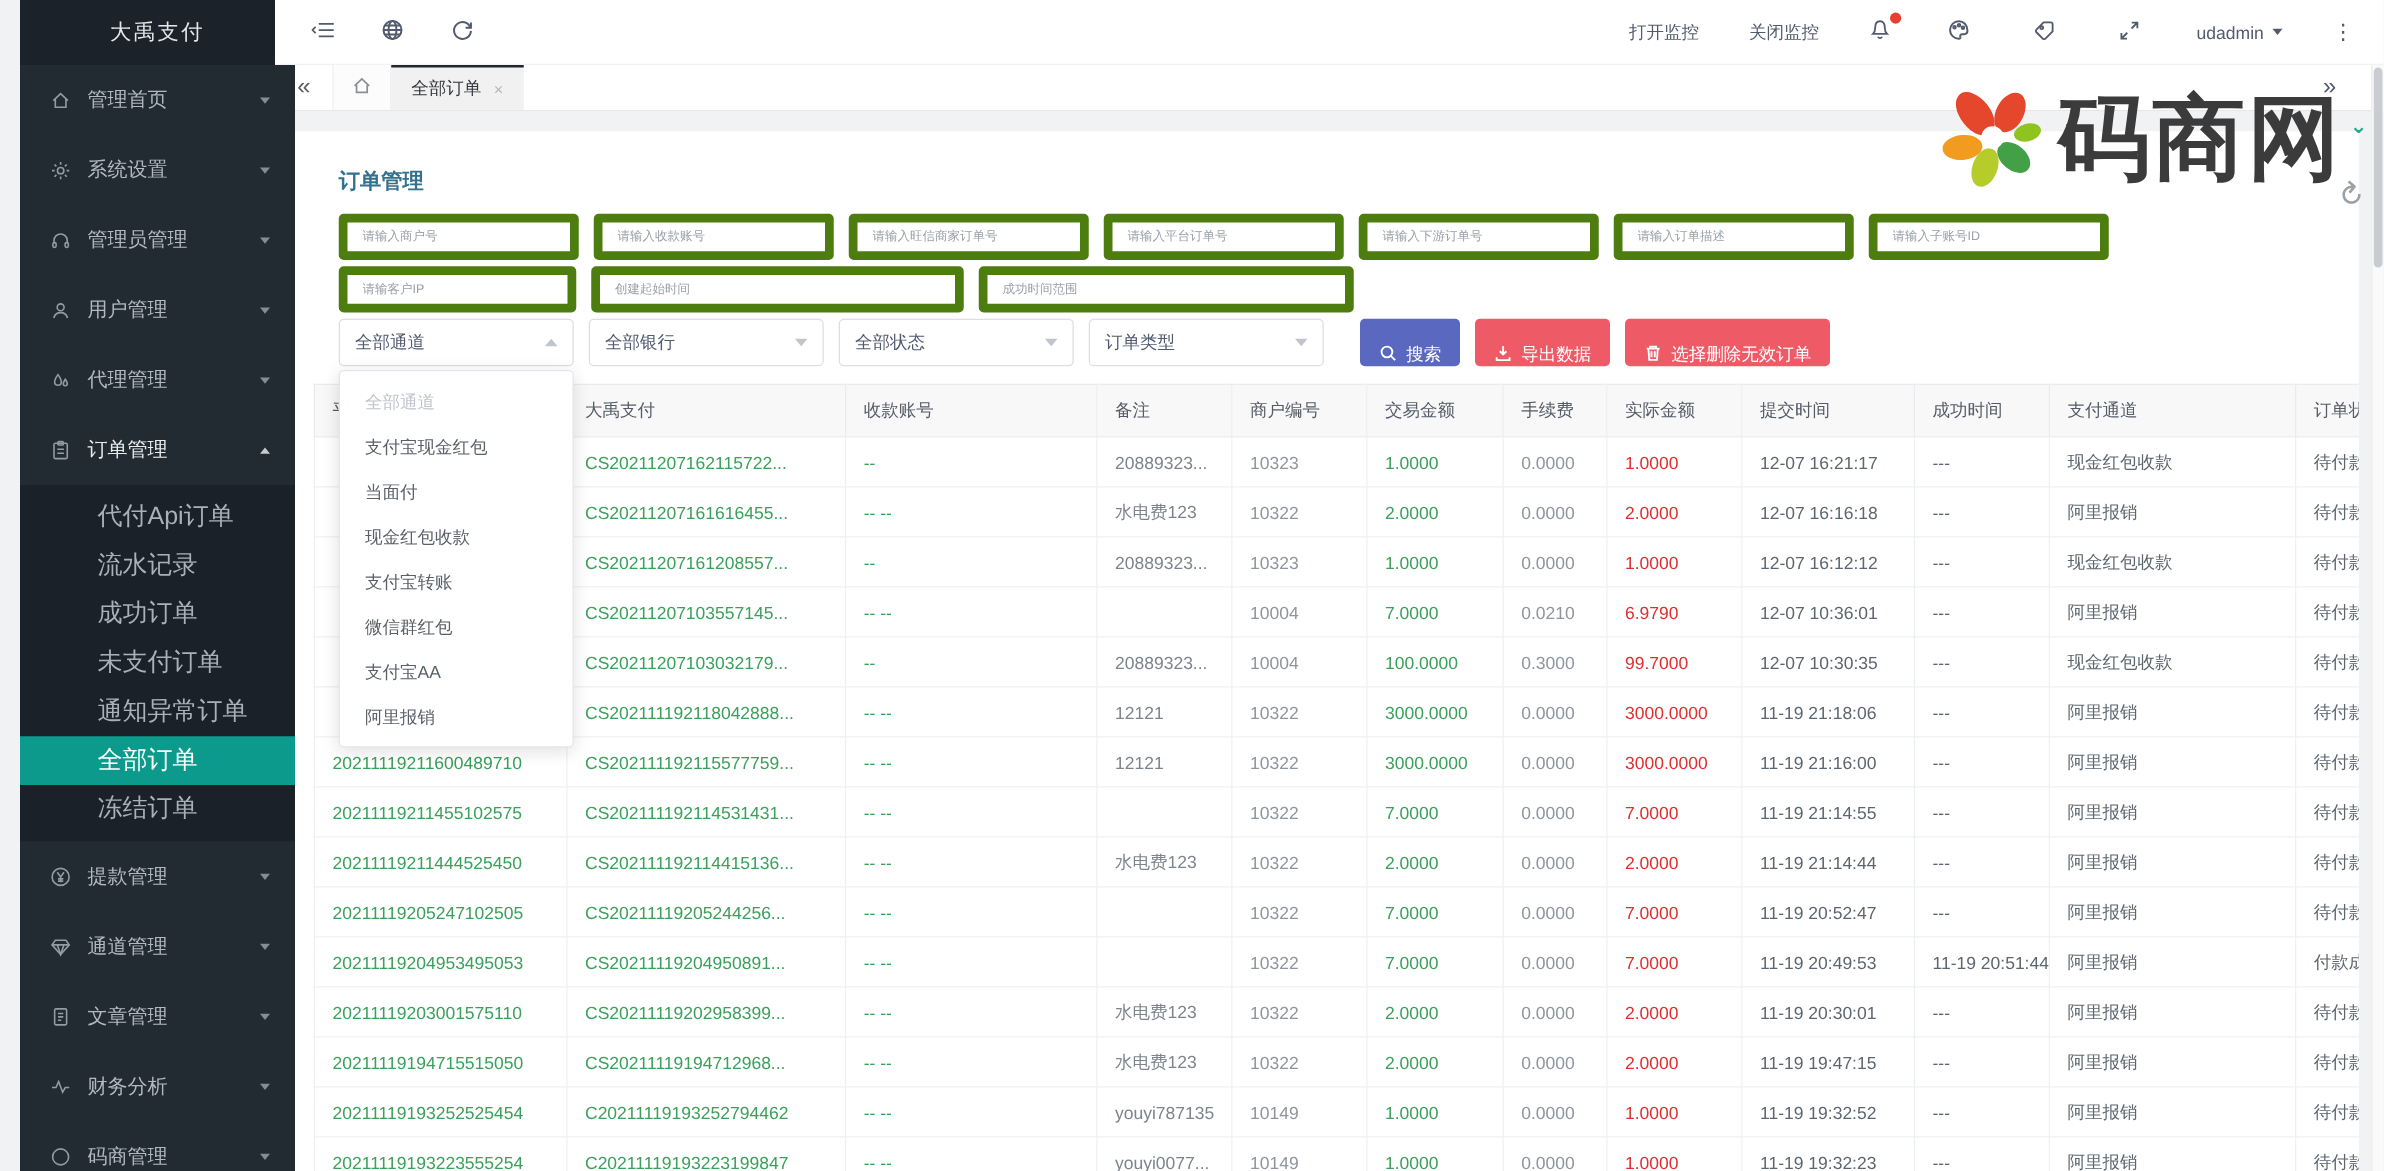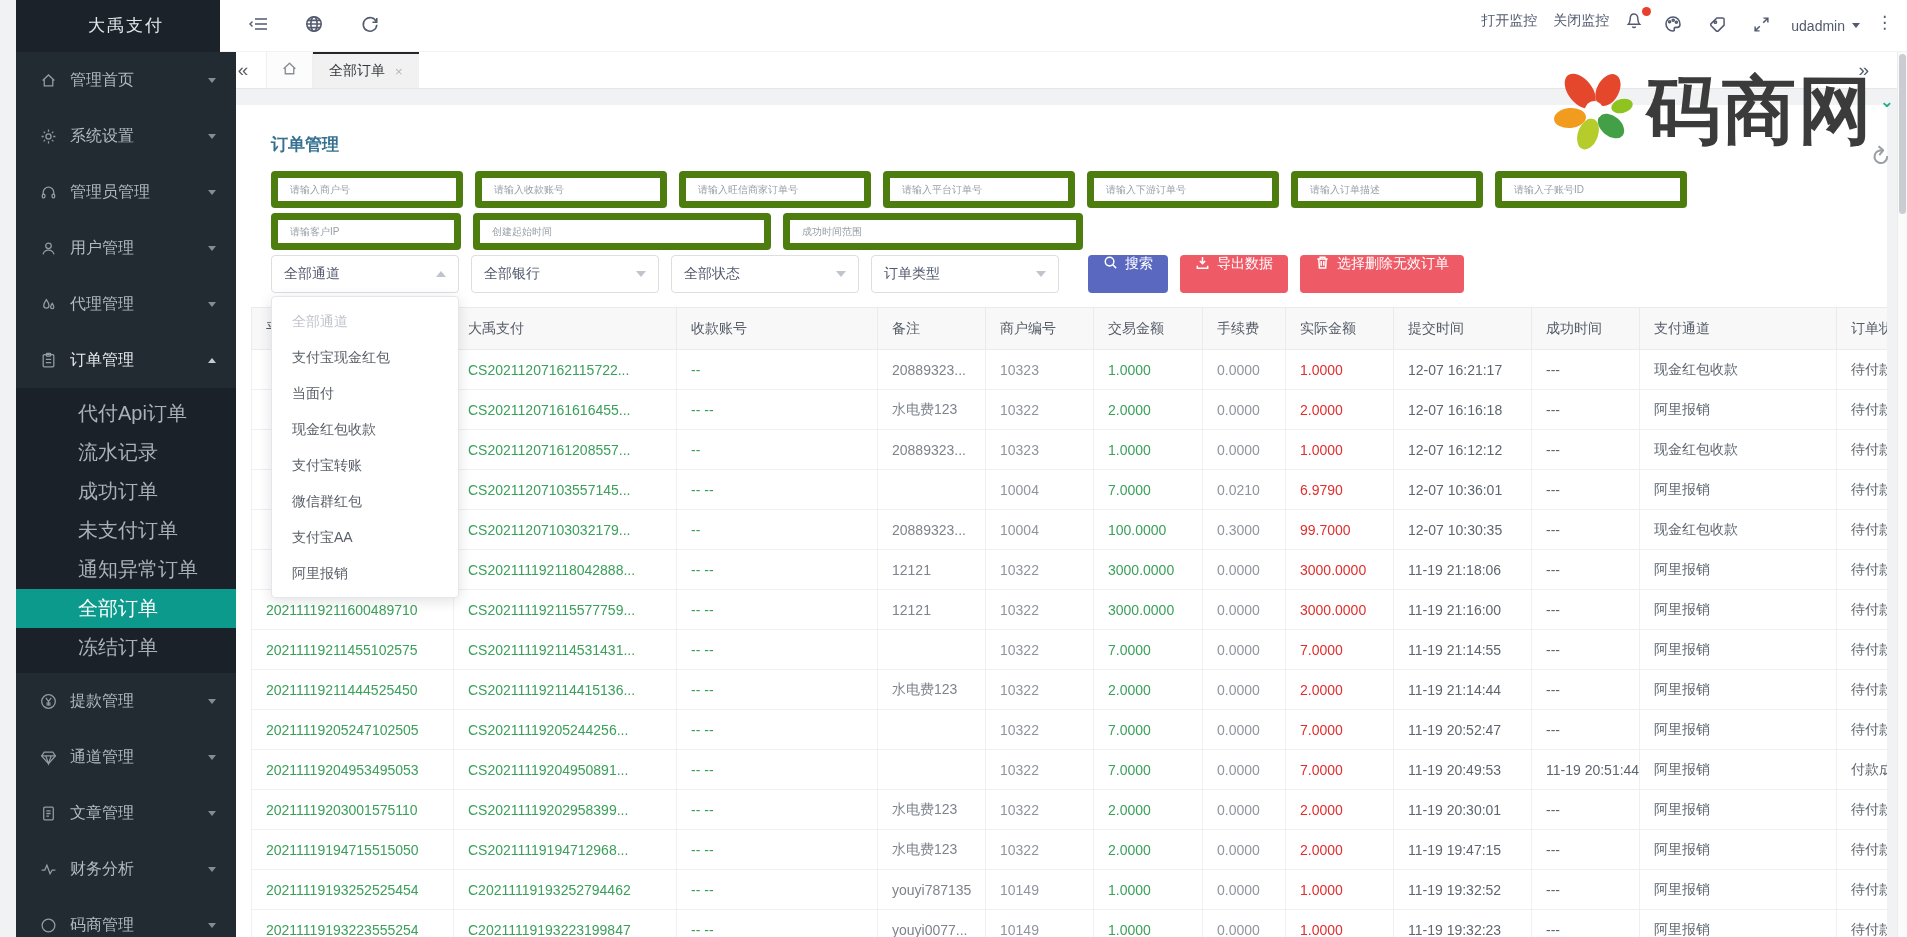--- a/index.html
+++ b/index.html
@@ -15,21 +15,21 @@
   .mi-label{flex:1;font-size:16px}
   .tri-down{width:0;height:0;border-left:4.5px solid transparent;border-right:4.5px solid transparent;border-top:5.5px solid #848c94}
   .tri-up{width:0;height:0;border-left:4.5px solid transparent;border-right:4.5px solid transparent;border-bottom:5.5px solid #c6cbd0}
   .submenu{background:#1a2129;padding:6px 0}
   .submenu-item{height:39px;line-height:39px;padding-left:62px;color:#a9b0b7;font-size:20px;cursor:pointer}
   .submenu-item.active{background:#0c9a8c;color:#fff}
   
   .topbar{position:absolute;left:220px;top:0;right:0;height:52px;background:#fff;display:flex;align-items:center;border-bottom:1px solid #f2f2f2;z-index:10}
   .tb-icon-btn{width:28px;height:28px;display:flex;align-items:center;justify-content:center;margin-left:28px;cursor:pointer}
   .tb-icon-btn svg{stroke:#515a6e;fill:none;stroke-width:1.4}
-  .tb-right{margin-left:auto;display:flex;gap:16px;padding-right:14px}
+  .tb-right{margin-left:auto;display:flex;align-items:center;gap:40px;padding-right:24px}
   .tb-link{font-size:14px;color:#515a6e;cursor:pointer}
   .bell-wrap{position:relative;cursor:pointer;display:flex}
   .bell-dot{position:absolute;top:-5px;right:-8px;width:9px;height:9px;border-radius:50%;background:#e8402f}
   .user{display:flex;align-items:center;gap:7px;cursor:pointer;color:#515a6e}
   .dots{font-size:17px;color:#515a6e;cursor:pointer;letter-spacing:0}
   
   .tabbar{position:absolute;left:220px;top:52px;right:0;height:37px;background:#fff;border-bottom:1px solid #e7e7e7;display:flex;align-items:stretch;z-index:9}
   .tab-collapse{width:46px;display:flex;align-items:center;justify-content:center;color:#5a5e64;font-size:19px;cursor:pointer}
   .tab-home{width:47px;display:flex;align-items:center;justify-content:center;background:#fcfcfc;border-left:1px solid #efefef;border-right:1px solid #efefef;cursor:pointer}
   .tab-home svg{stroke:#8a8f96;fill:none;stroke-width:1.3}
@@ -44,21 +44,21 @@
   .f-rows{padding-left:38px}
   .f-row{display:flex;gap:12px}
   .f-row1{margin-top:15px}
   .f-row2,.f-row3{margin-top:5px}
   .f-input{height:37px;border:7px solid #4d7c0f;border-radius:4px;padding:0 12px;font:inherit;font-size:10px;color:#7f1d1d;width:192px;outline:none}
   .f-input::placeholder{color:#9aa0a8}
   .w298{width:298px}.w300{width:300px}
   .select{width:188px;height:38px;border:1px solid #dcdee2;border-radius:4px;display:flex;align-items:center;justify-content:space-between;padding:0 12px;color:#515a6e;background:#fff;cursor:pointer}
   .sel-caret-d{width:0;height:0;border-left:5px solid transparent;border-right:5px solid transparent;border-top:6px solid #c0c4cc}
   .sel-caret-u{width:0;height:0;border-left:5px solid transparent;border-right:5px solid transparent;border-bottom:6px solid #c0c4cc}
-  .btn{height:38px;border:none;border-radius:4px;color:#fff;display:flex;align-items:flex-start;gap:7px;padding:0 15px;font-size:14px;cursor:pointer;font-family:inherit}
+  .btn{height:38px;border:none;border-radius:4px;color:#fff;display:flex;align-items:flex-end;gap:7px;padding:0 15px;font-size:14px;cursor:pointer;font-family:inherit}
   .btn svg{stroke:#fff;fill:none;stroke-width:1.6}
   .btn-search{background:#5a68c0;margin-left:17px}
   .btn-export{background:#ee5a66}
   .btn-delete{background:#ee5a66}
   
   .dropdown{position:absolute;left:38px;top:191px;width:188px;background:#fff;border:1px solid #e3e6eb;border-radius:4px;box-shadow:0 3px 14px rgba(0,0,0,.12);padding:6px 0;z-index:30}
   .dd-item{height:36px;line-height:36px;padding-left:20px;color:#5a6068;font-size:14px;cursor:pointer}
   .dd-item.selected{color:#c0c4cc}
   
   .table-wrap{margin:14px 0 0 18px;width:1705px}

